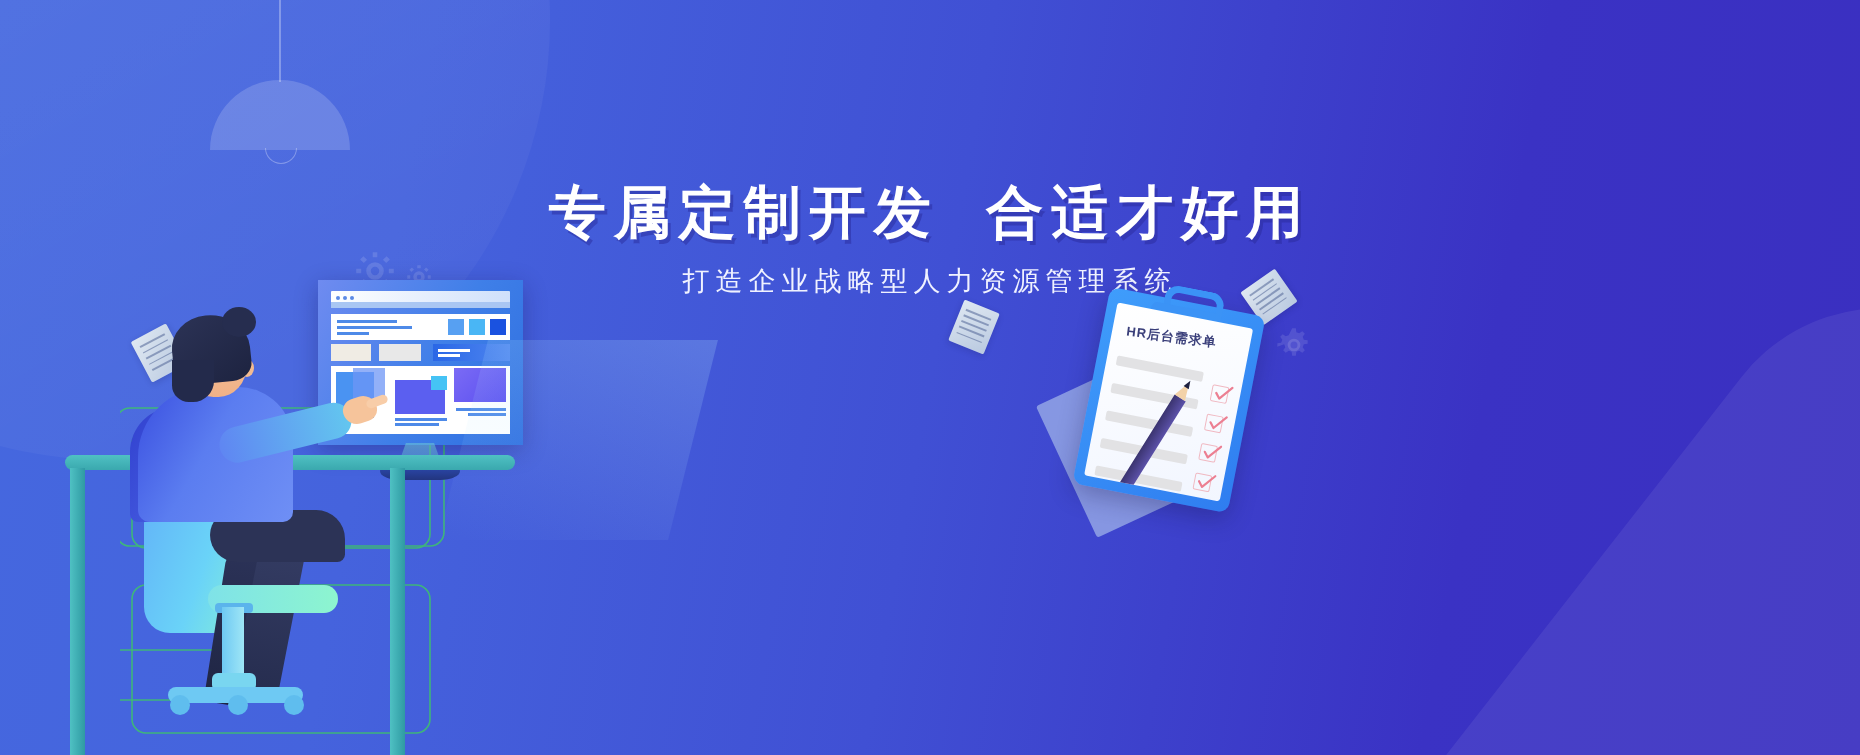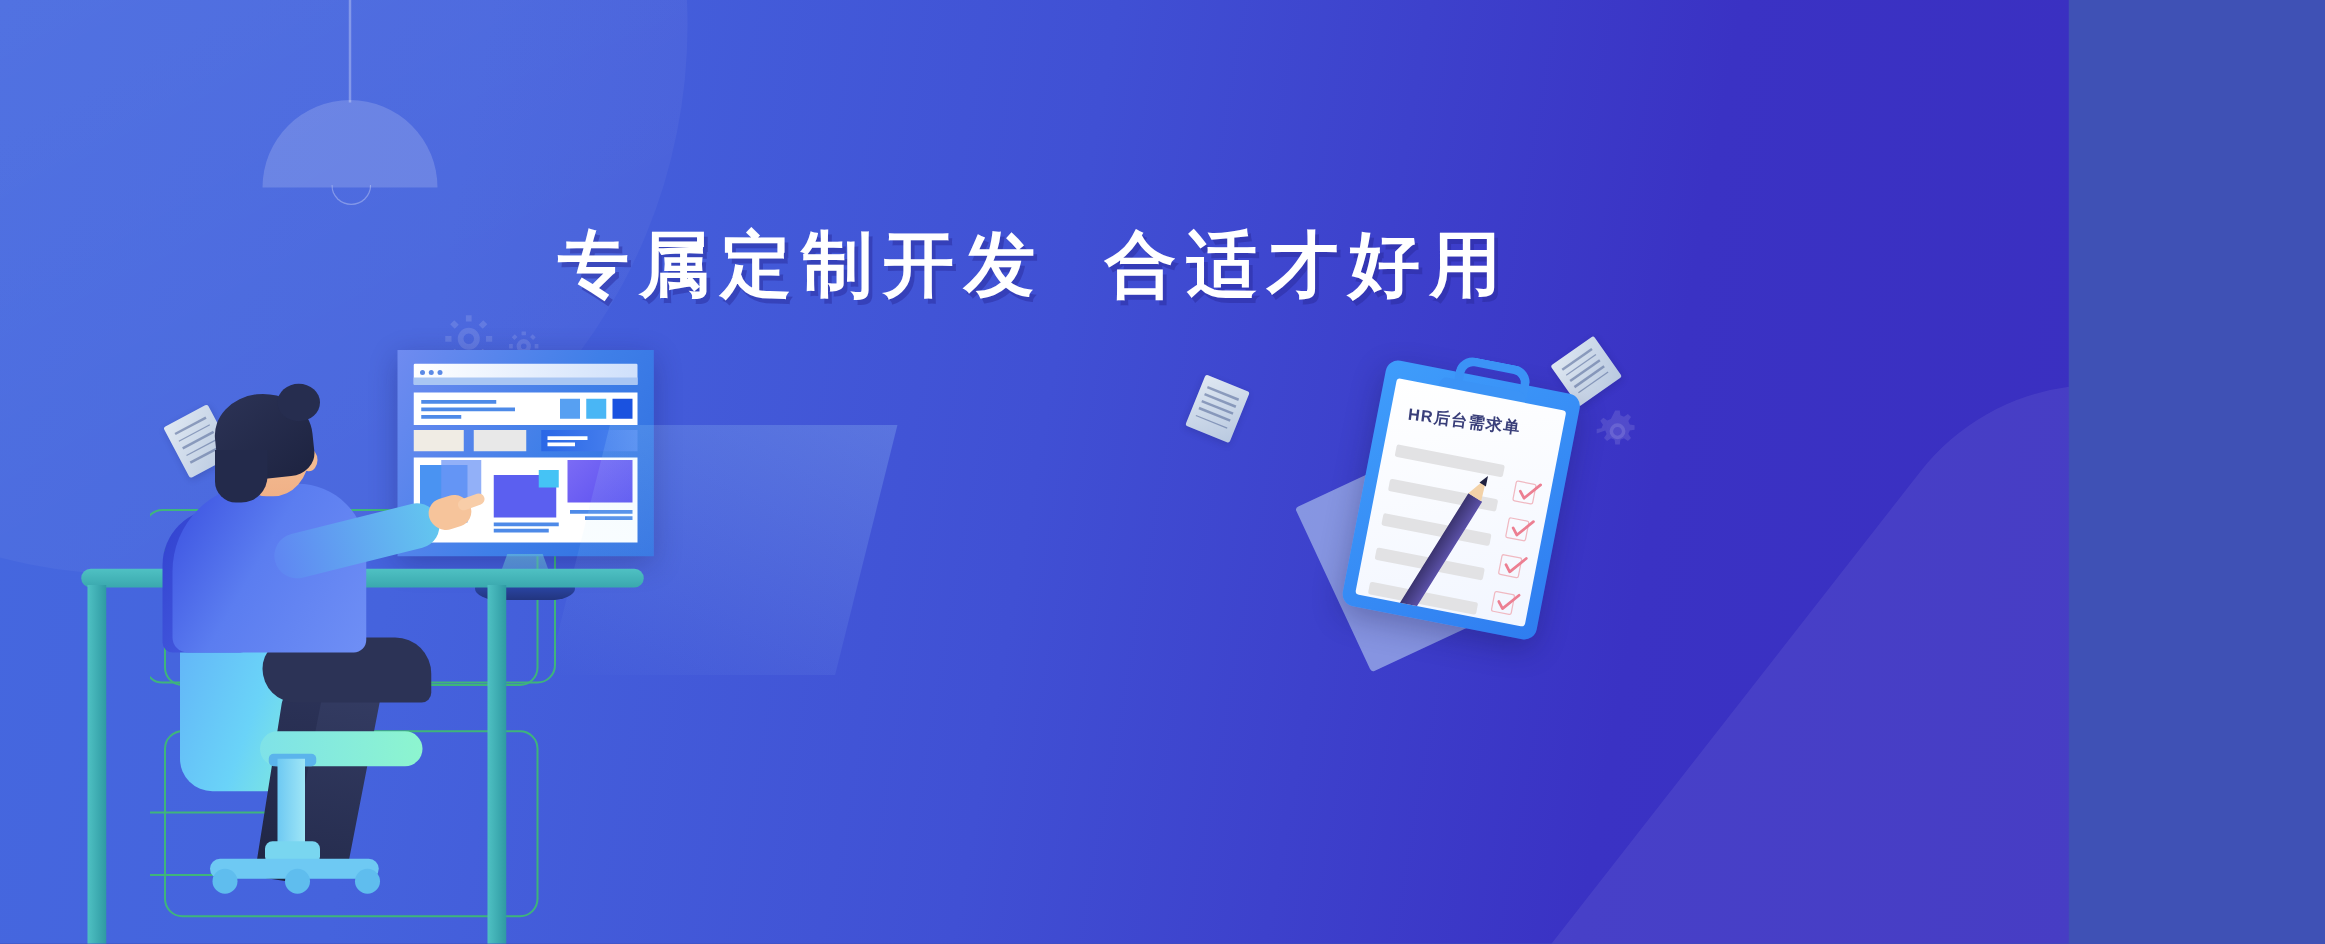--- a/index.html
+++ b/index.html
@@ -1,21 +1,21 @@
 <!DOCTYPE html>
 <html lang="zh"><head>
 <meta charset="utf-8">
 <title>Banner</title>
 <style>
   html,body{margin:0;padding:0;background:#3f51b5;}
   body{font-family:"Liberation Sans","DejaVu Sans",sans-serif;}
 
   .banner{
     position:relative;
-    width:1655px;height:755px;
+    width:1860px;height:755px;
     overflow:hidden;
     background:linear-gradient(100deg,#4568df 0%,#4563dd 22%,#4050d4 50%,#3a32c4 78%,#3a2fc0 100%);
   }
 
   
   .bg-circle-tl{
     position:absolute;left:-330px;top:-420px;width:880px;height:880px;border-radius:50%;
     background:linear-gradient(150deg,rgba(255,255,255,.10),rgba(255,255,255,.02));
   }
   .bg-diag{
@@ -368,20 +368,21 @@
       <i style="top:18%"></i>
         <i style="top:32%"></i>
         <i style="top:46%"></i>
         <i style="top:60%"></i>
         <i style="top:74%"></i>
     </div>
   </div>
 
   <div class="hero-text">
     <h1 class="headline">专属定制开发  合适才好用</h1>
+    <p class="subline">打造企业战略型人力资源管理系统</p>
   </div>
 
   <div class="illus-left">
 
     <svg class="wire" width="330" height="360" viewBox="0 0 330 360">
       <path d="M10 8 h300 a14 14 0 0 1 14 14 v110 a14 14 0 0 1 -14 14 h-300 a14 14 0 0 1 -14 -14 v-110 a14 14 0 0 1 14 -14 z"></path>
       <path d="M26 30 h270 a14 14 0 0 1 14 14 v90 a14 14 0 0 1 -14 14 h-270 a14 14 0 0 1 -14 -14 v-90 a14 14 0 0 1 14 -14 z"></path>
       <rect x="68" y="96" width="26" height="62"></rect>
       <rect x="104" y="72" width="30" height="86"></rect>
       <rect x="142" y="84" width="26" height="74"></rect>

